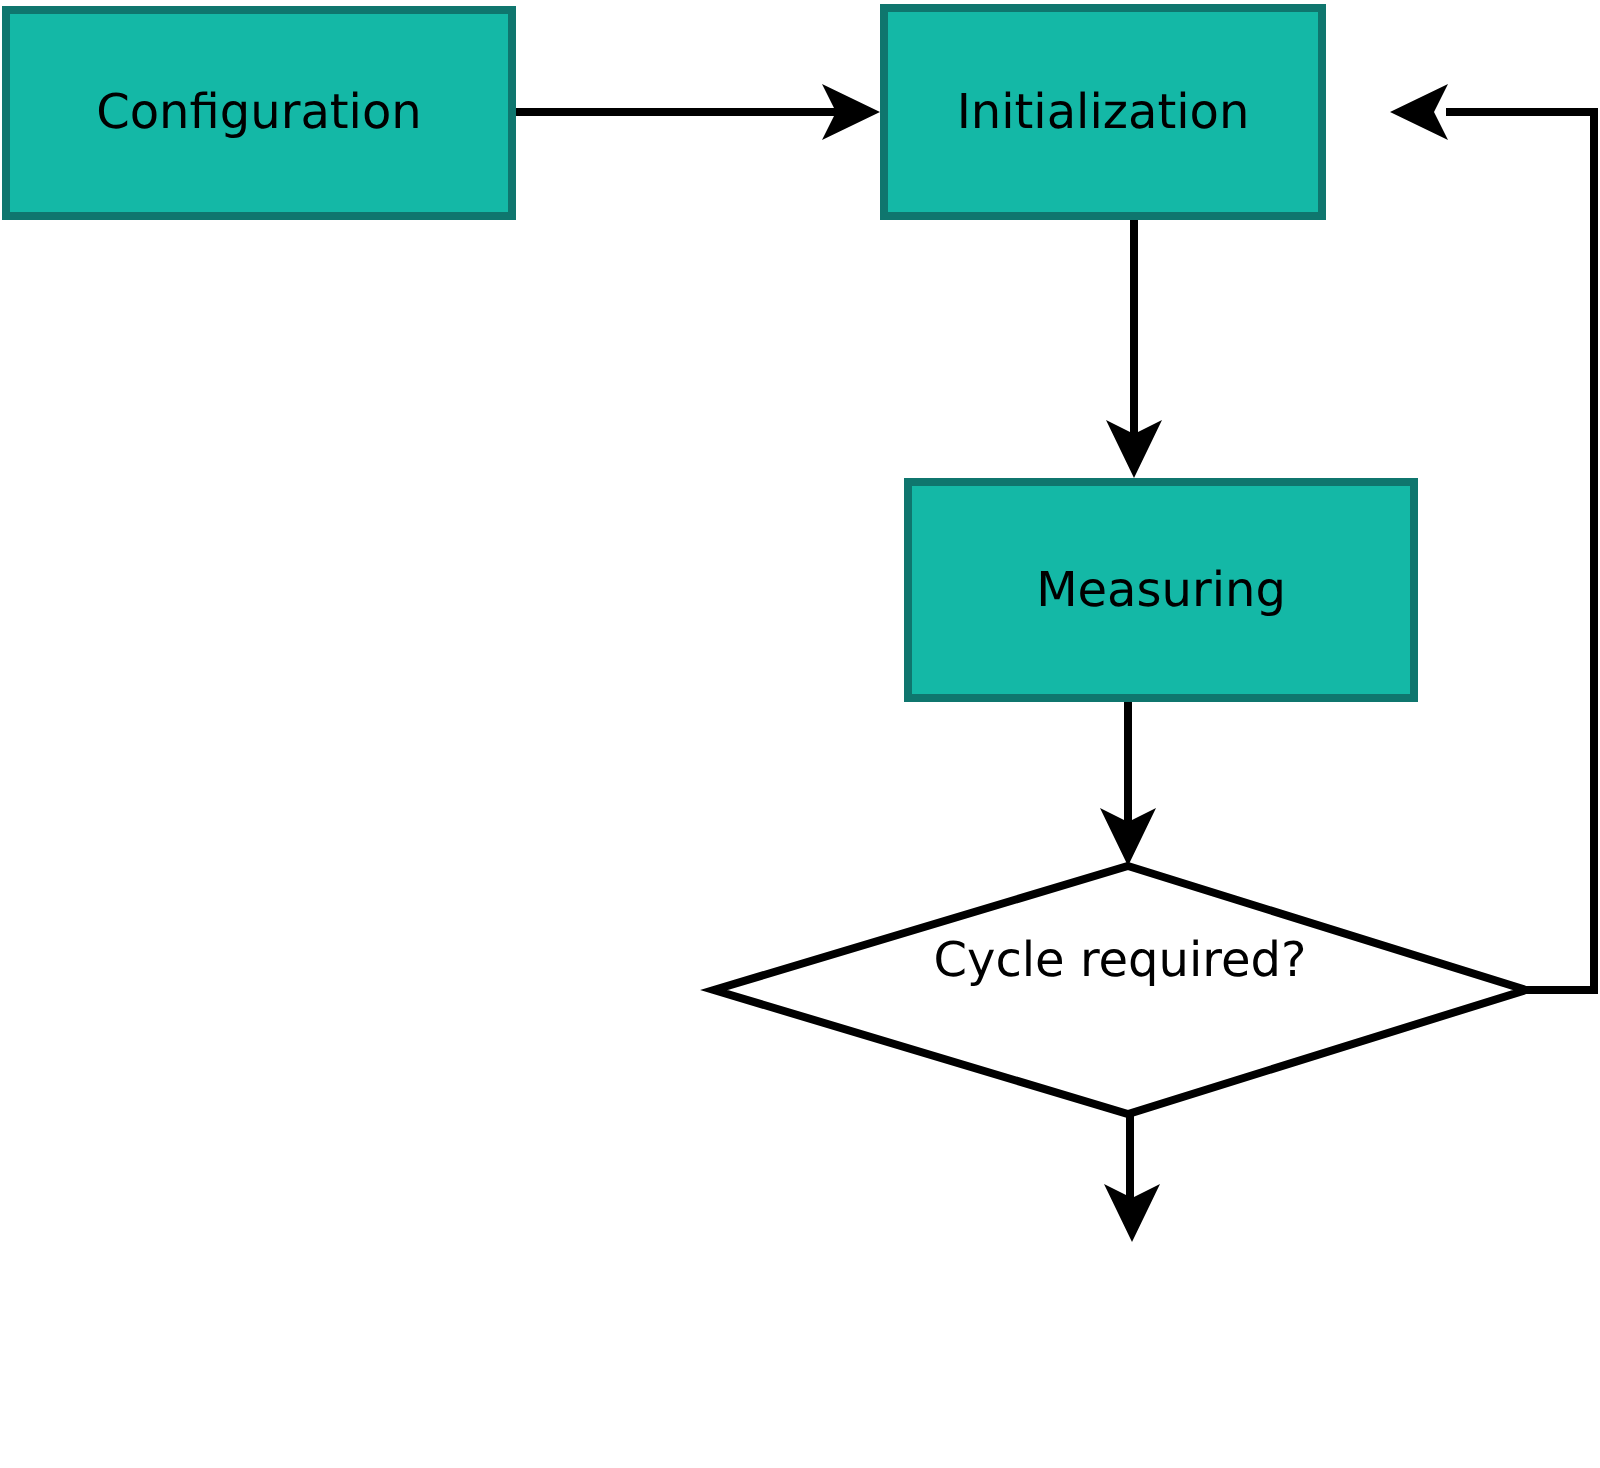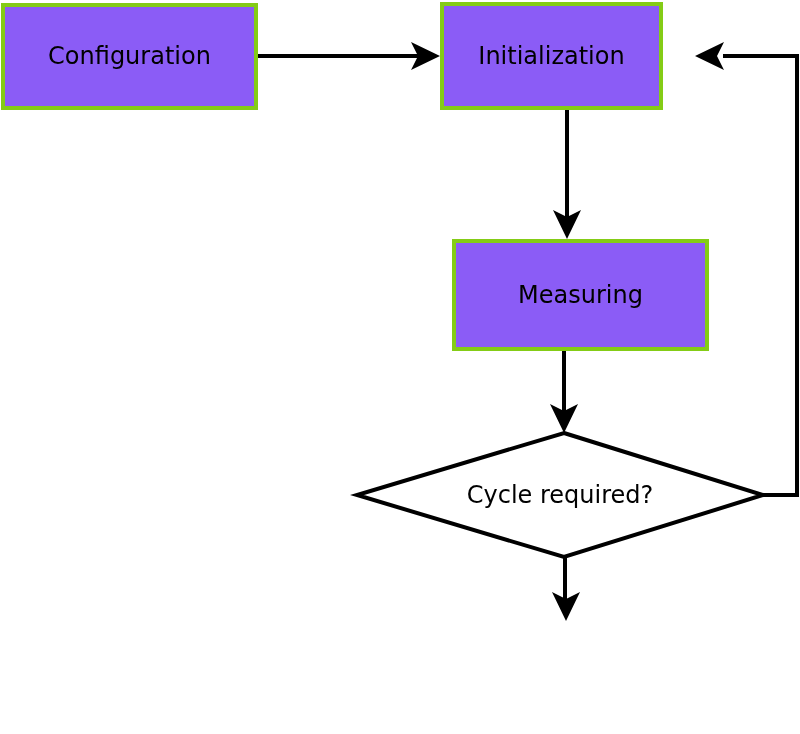--- a/index.html
+++ b/index.html
@@ -27,30 +27,30 @@
     position: absolute;
     display: flex;
     align-items: center;
     justify-content: center;
     font-size: 24px;
     line-height: 1.2;
     text-align: center;
     white-space: nowrap;
   }
   .box {
-    border: 4px solid #84cc16;
-    background: #8b5cf6;
+    border: 4px solid #0f766e;
+    background: #14b8a6;
     box-sizing: border-box;
   }
   #node-configuration { left: 1px;   top: 3px;   width: 257px; height: 107px; }
   #node-initialization{ left: 440px; top: 2px;   width: 223px; height: 108px; }
   #node-measuring     { left: 436px; top: 239px; width: 257px; height: 112px; margin-left: 16px; }
   #node-data-output   { left: 439px; top: 621px; width: 256px; height: 109px; }
   
-  #node-cycle-required{ left: 357px; top: 433px; width: 406px; height: 124px; }
+  #node-cycle-required{ left: 357px; top: 418px; width: 406px; height: 124px; }
 </style>
 </head>
 <body>
 
 <div id="canvas">
 
   <svg class="wires" viewBox="0 0 800 734">
 
     <polygon points="564,433 763,495 564,557 357,495" fill="#ffffff" stroke="#000000" stroke-width="4" stroke-linejoin="miter"></polygon>
 

